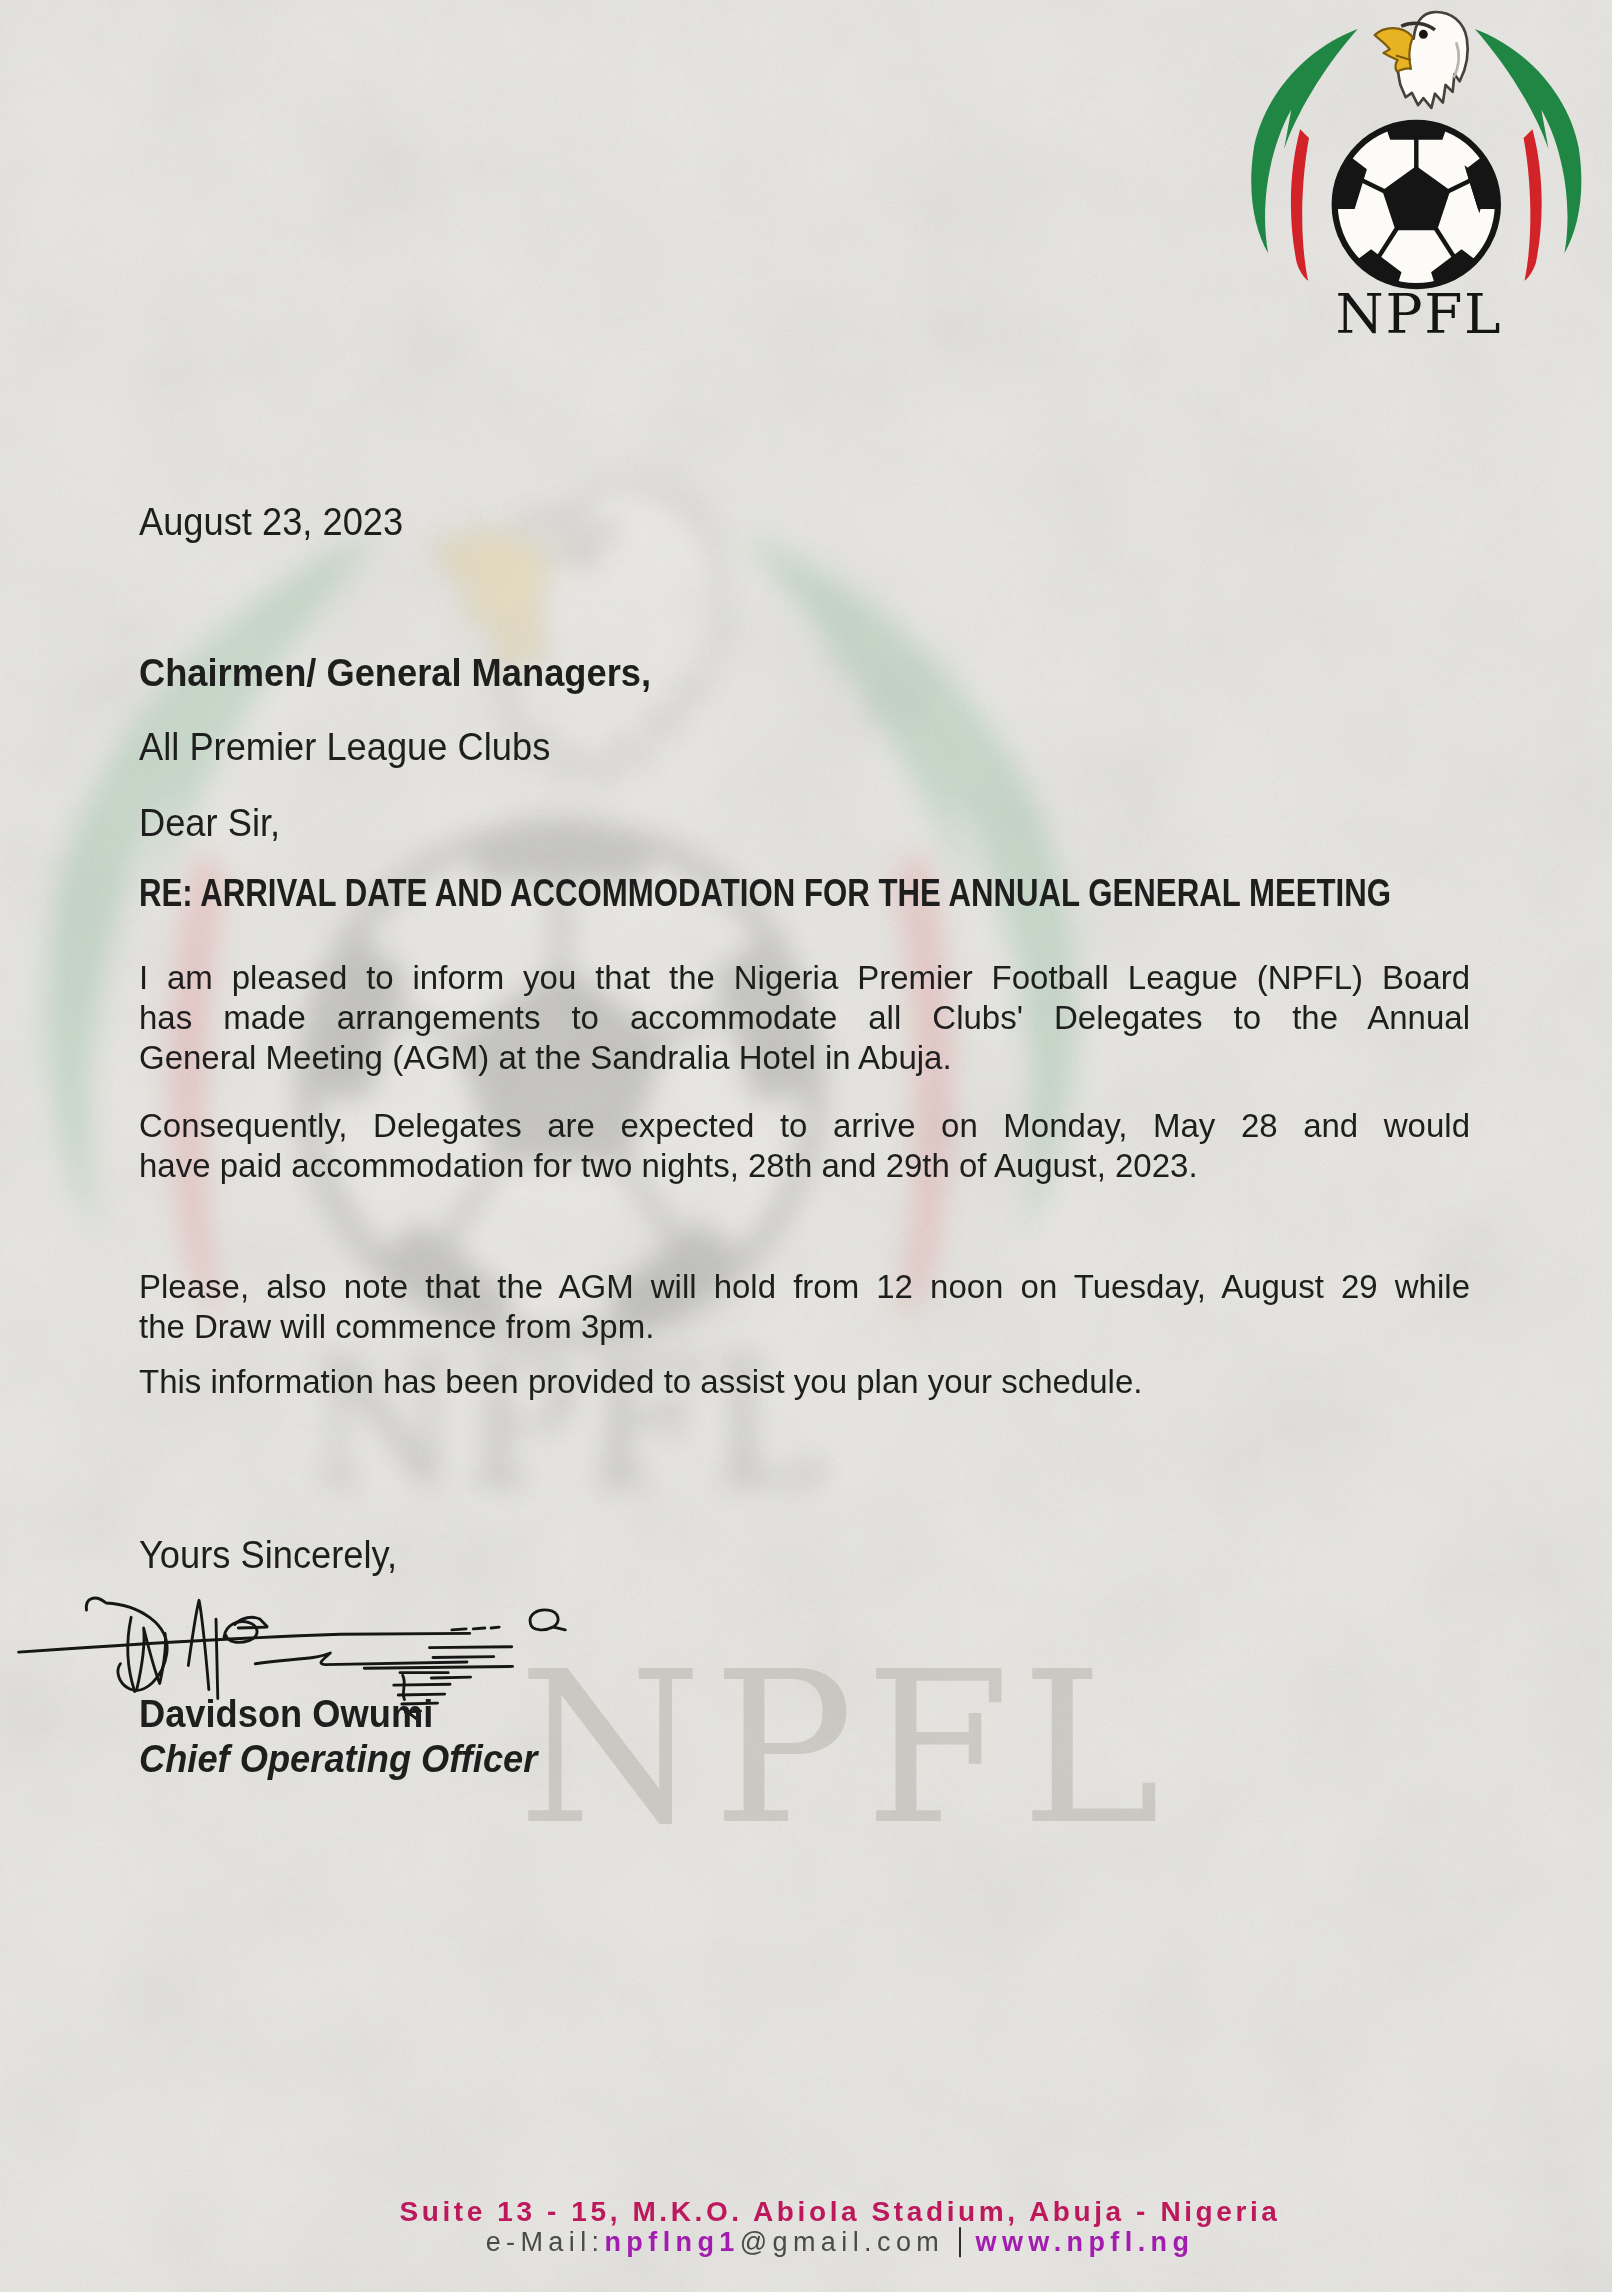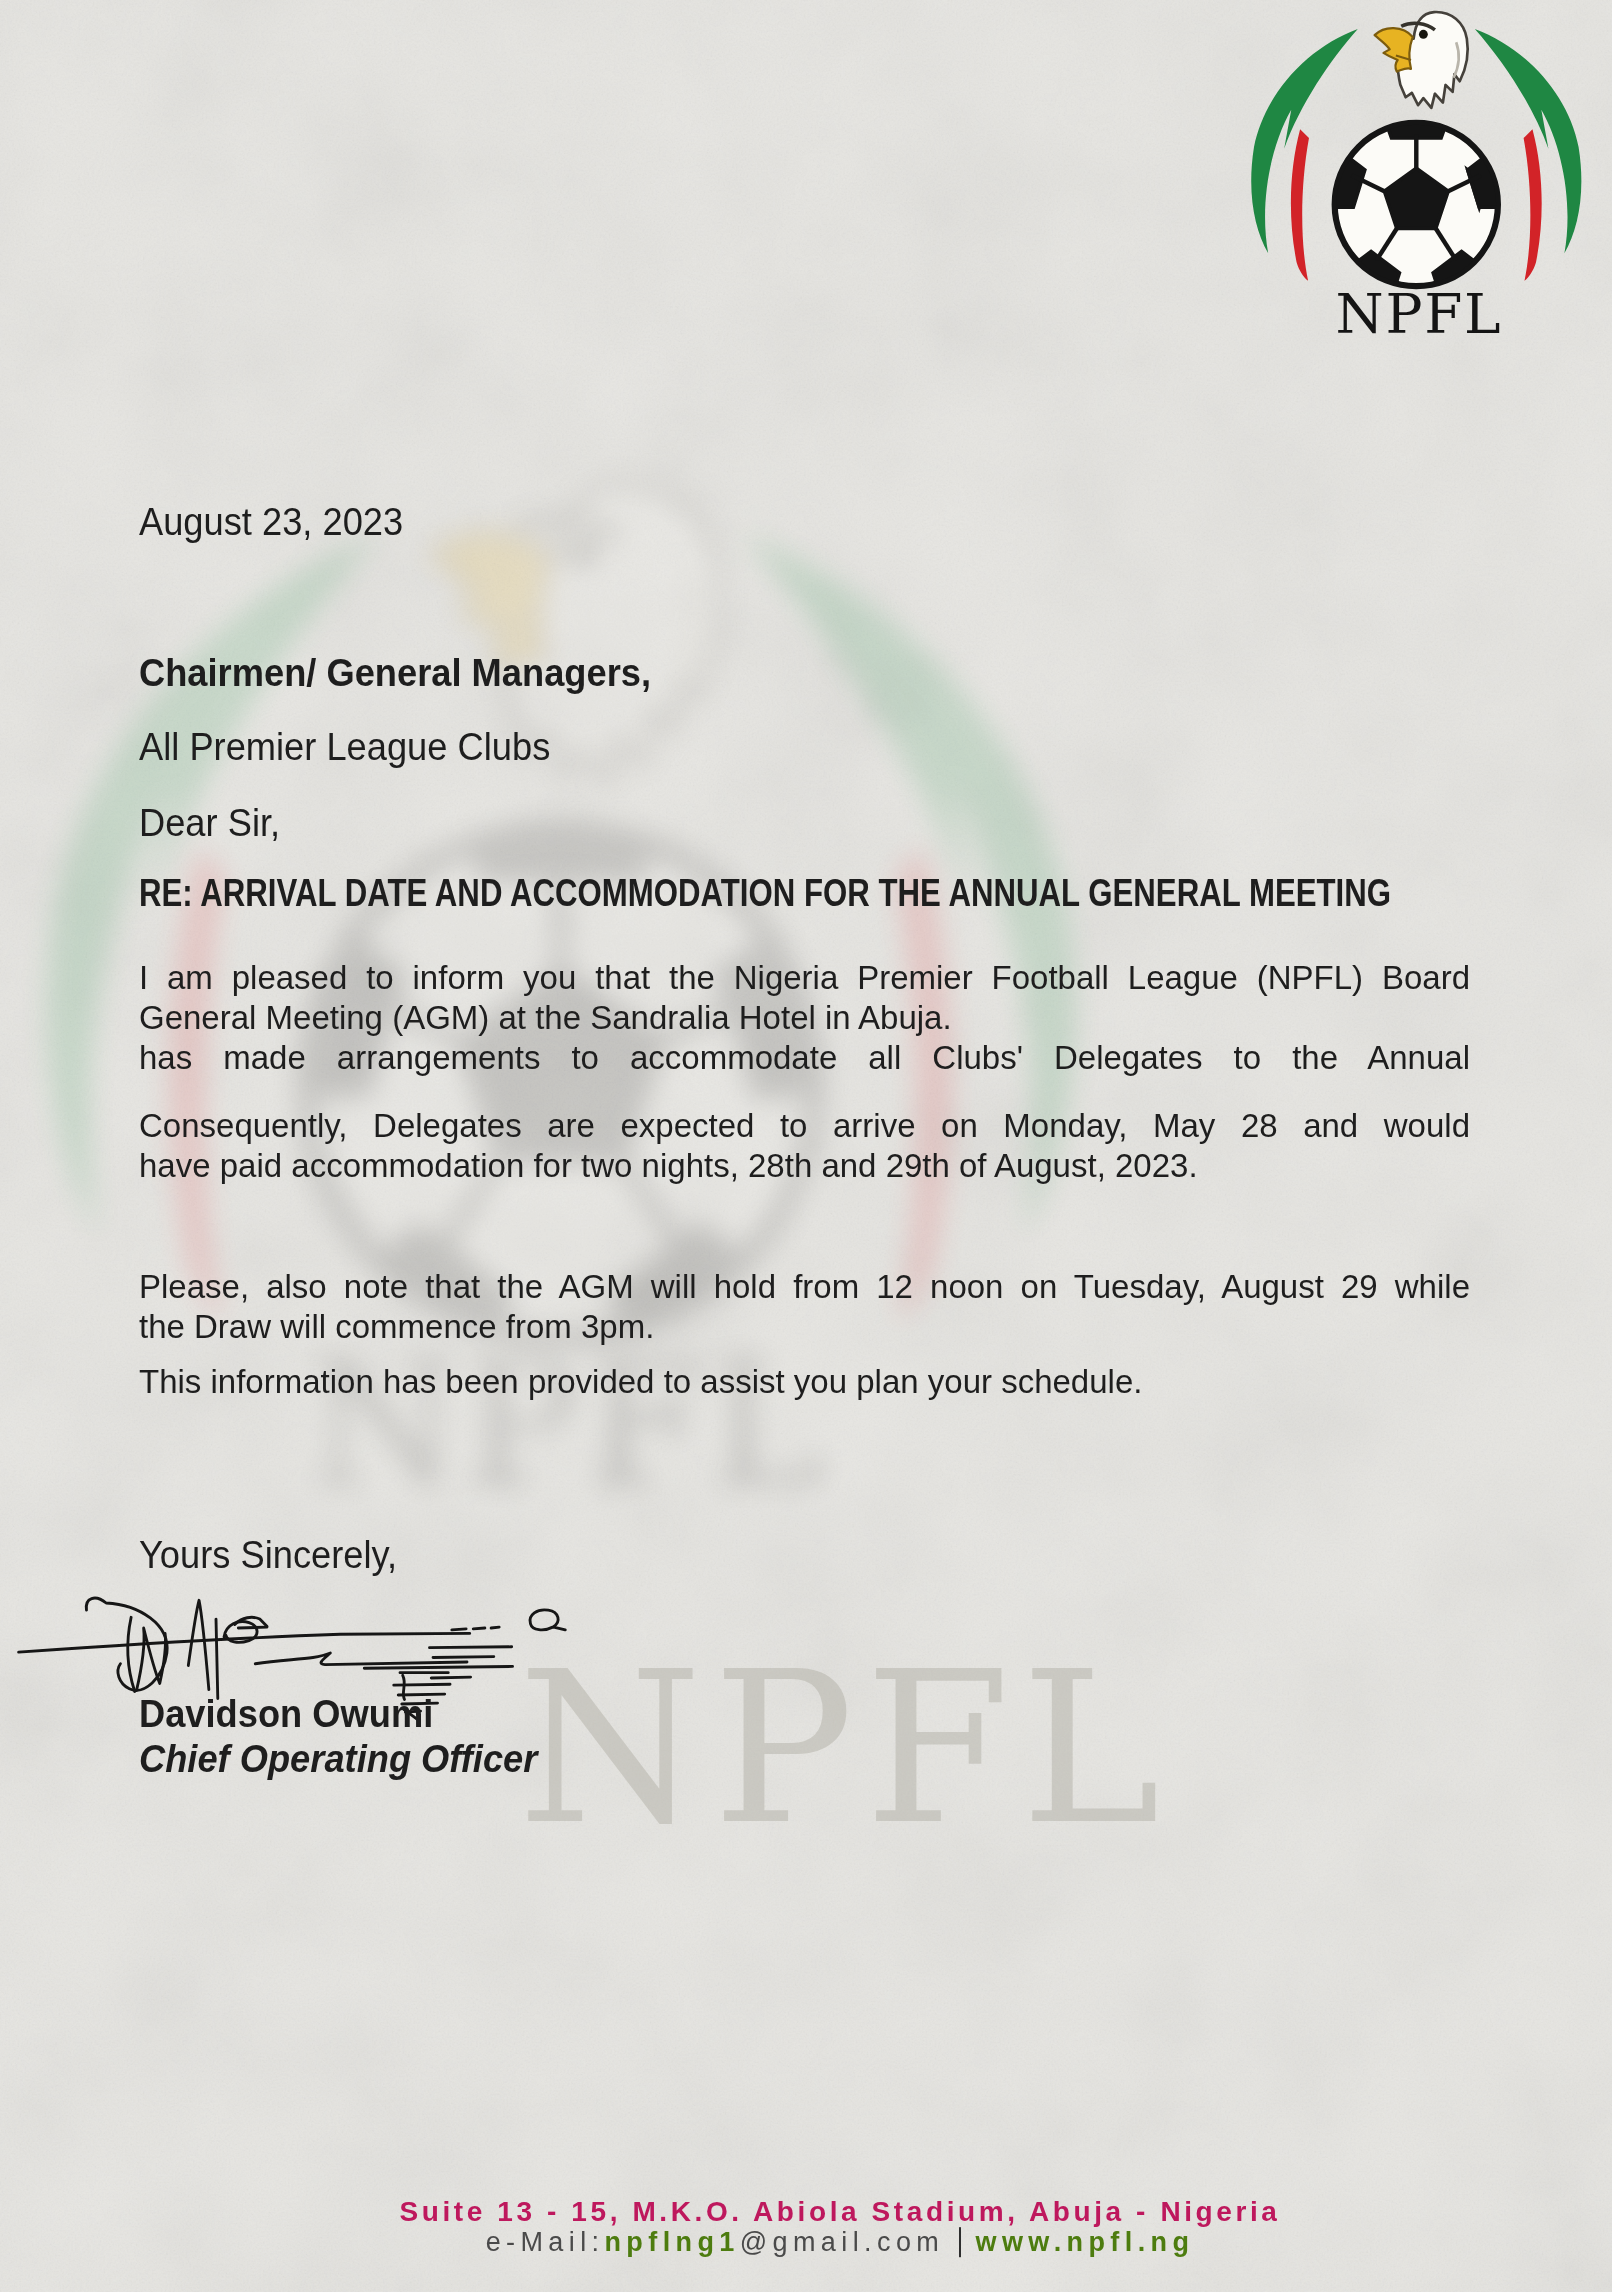--- a/index.html
+++ b/index.html
@@ -44,21 +44,21 @@
   .pline.last{text-align-last:left;}
   
   .sig{position:absolute;left:0px;top:1578px;width:591px;height:159px;}
   
   .footer{
     position:absolute;left:67px;top:2196px;width:1546px;
     text-align:center;color:#3c3c3c;line-height:31px;
   }
   .footer-line1{font-size:28px;font-weight:bold;letter-spacing:3.6px;color:#be185d;}
   .footer-line2{font-size:27px;letter-spacing:5.4px;color:#4a4a4a;}
-  .footer-line2 .bold{font-weight:bold;color:#4d7c0f;}
+  .footer-line2 .bold{font-weight:bold;color:#a21caf;}
   .vbar{display:inline-block;width:2.7px;height:30px;background:#2e2e2e;
         margin:0 14.3px;vertical-align:middle;transform:translateY(-1.8px);}
 </style>
 </head>
 <body>
 
 <div class="page">
 
   <svg width="0" height="0" style="position:absolute" aria-hidden="true">
     <defs>
@@ -132,22 +132,22 @@
 
   <div class="hline t-date">August 23, 2023</div>
   <div class="hline t-recip1">Chairmen/ General Managers,</div>
   <div class="hline t-recip2">All Premier League Clubs</div>
   <div class="hline t-salut">Dear Sir,</div>
   <div class="hline t-subject">RE: ARRIVAL DATE AND ACCOMMODATION FOR THE ANNUAL GENERAL MEETING</div>
 
   <div class="paras">
       <div class="para para-0">
         <div class="pline">I am pleased to inform you that the Nigeria Premier Football League (NPFL) Board</div>
+        <div class="pline">has made arrangements to accommodate all Clubs' Delegates to the Annual</div>
         <div class="pline last">General Meeting (AGM) at the Sandralia Hotel in Abuja.</div>
-        <div class="pline">has made arrangements to accommodate all Clubs' Delegates to the Annual</div>
       </div>
       <div class="para para-1">
         <div class="pline">Consequently, Delegates are expected to arrive on Monday, May 28 and would</div>
         <div class="pline last">have paid accommodation for two nights, 28th and 29th of August, 2023.</div>
       </div>
       <div class="para para-3">
         <div class="pline">Please, also note that the AGM will hold from 12 noon on Tuesday, August 29 while</div>
         <div class="pline last">the Draw will commence from 3pm.</div>
       </div>
       <div class="para para-4">

